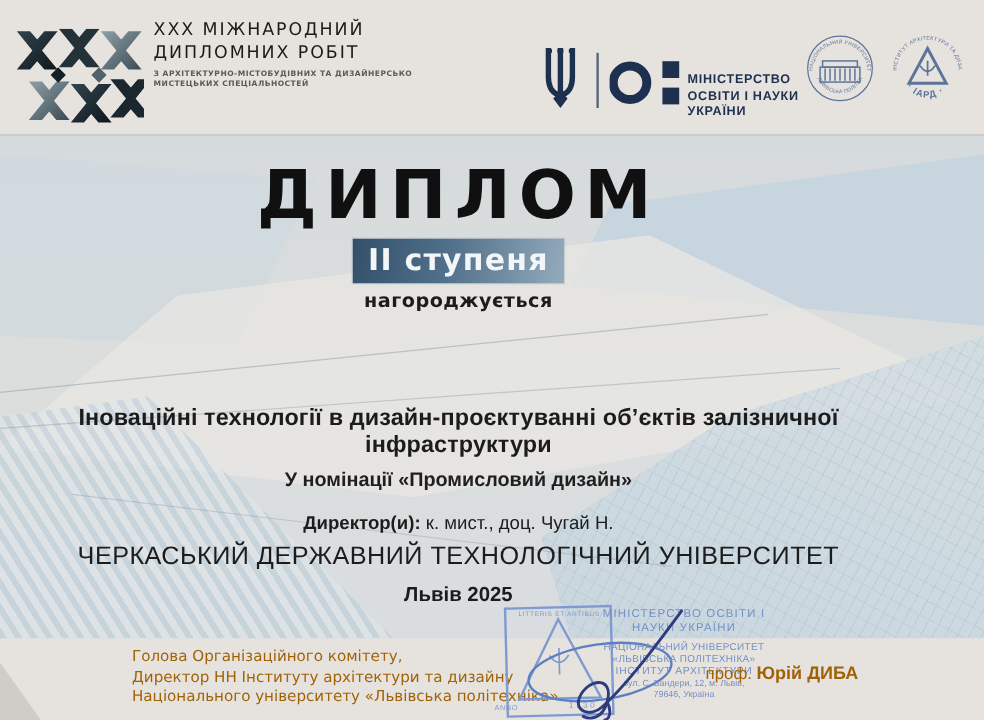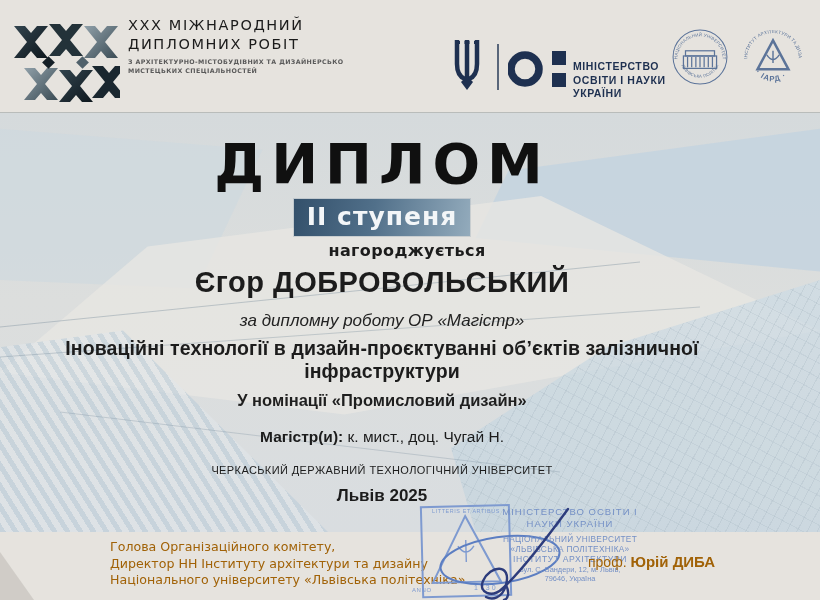--- a/index.html
+++ b/index.html
@@ -49,28 +49,28 @@
   
   .c{left:0;width:764px;text-align:center;}
   .title{top:131px;font-family:"DejaVu Sans",sans-serif;font-weight:700;font-size:56px;
     letter-spacing:7px;color:#101010;}
   .band-wrap{top:199px;}
   .band{display:inline-block;padding:3px 12px 5px;min-width:152px;
     background:linear-gradient(100deg,#33506b 0%,#51708a 45%,#93abbc 100%);
     box-shadow:0 0 0 1px rgba(120,140,160,.25);
     font-family:"DejaVu Sans",sans-serif;font-weight:700;font-size:25px;color:#f3f6f8;
     letter-spacing:1px;}
-  .awarded{top:241px;font-family:"DejaVu Sans",sans-serif;font-weight:700;font-size:16px;letter-spacing:.4px;padding-left:25px;}
+  .awarded{top:241px;font-family:"DejaVu Sans",sans-serif;font-weight:700;font-size:16px;letter-spacing:.4px;}
   .name{top:266px;font-weight:700;font-size:29px;letter-spacing:.5px;}
   .work{top:311px;font-style:italic;font-size:17px;color:#222;}
   .thesis{top:337px;font-weight:700;font-size:19.5px;letter-spacing:.1px;}
   .nomination{top:391px;font-weight:700;font-size:16.5px;color:#1f1f1f;}
   .supervisor{top:428px;font-size:15.5px;}
   .supervisor b{font-weight:700;}
-  .university{top:464px;font-size:11px;letter-spacing:.4px;}
+  .university{top:452px;font-size:21px;letter-spacing:.4px;}
   .cityyear{top:486px;font-weight:700;font-size:17px;}
 
   
   .signer{left:110px;top:539px;font-family:"DejaVu Sans",sans-serif;font-size:12.6px;
     line-height:16.5px;color:#a16207;}
   .stamp-svg{left:408px;top:500px;}
   .stamp-text{left:500px;top:506px;width:140px;text-align:center;color:#7490c6;z-index:2;}
   .st-l1{font-size:9.5px;letter-spacing:1px;line-height:11.5px;}
   .st-l2{font-size:8.3px;letter-spacing:.3px;line-height:10px;margin-top:5px;}
   .st-l3{font-size:8.6px;font-weight:400;letter-spacing:.6px;line-height:11px;text-align:center;}
@@ -193,27 +193,25 @@
     </text>
   </svg>
 
   <div class="z c title">ДИПЛОМ</div>
 
   <div class="z c band-wrap">
     <span class="band">ІІ ступеня</span>
   </div>
 
   <div class="z c awarded">нагороджується</div>
-  <div class="z c name">Єгор ДОБРОВОЛЬСЬКИЙ</div>
-  <div class="z c work">за дипломну роботу ОР «Магістр»</div>
   <div class="z c thesis">Іноваційні технології в дизайн-проєктуванні об’єктів залізничної інфраструктури</div>
   <div class="z c nomination">У номінації «Промисловий дизайн»</div>
 
   <div class="z c supervisor">
-    <b>Магістр(и):</b><span> к. мист., доц. Чугай Н.</span>
+    <b>Директор(и):</b><span> к. мист., доц. Чугай Н.</span>
   </div>
 
   <div class="z c university">ЧЕРКАСЬКИЙ ДЕРЖАВНИЙ ТЕХНОЛОГІЧНИЙ УНІВЕРСИТЕТ</div>
   <div class="z c cityyear">Львів 2025</div>
 
   <div class="z signer">
     <div>Голова Організаційного комітету,</div>
     <div>Директор НН Інституту архітектури та дизайну</div>
     <div>Національного університету «Львівська політехніка»</div>
   </div>

